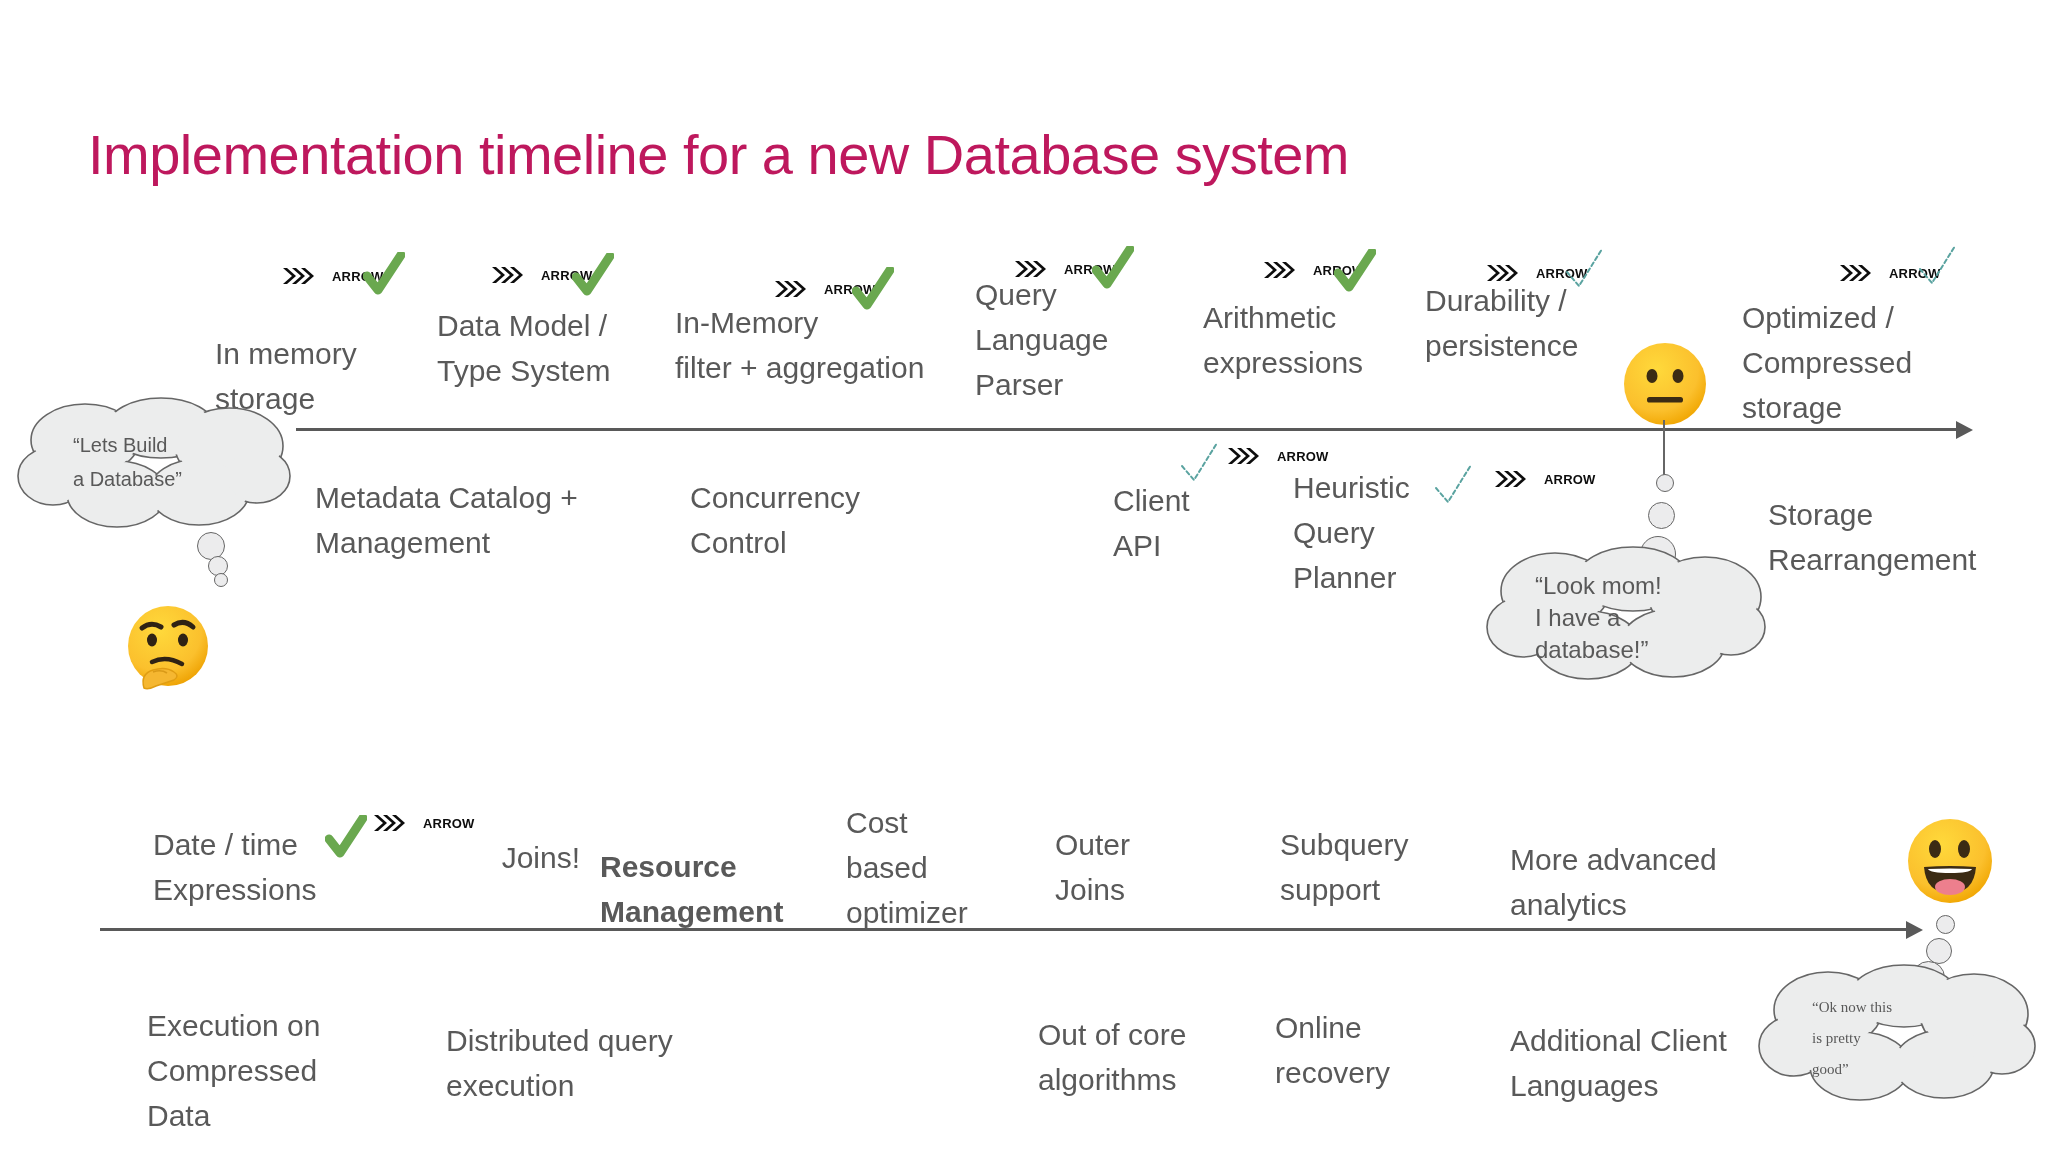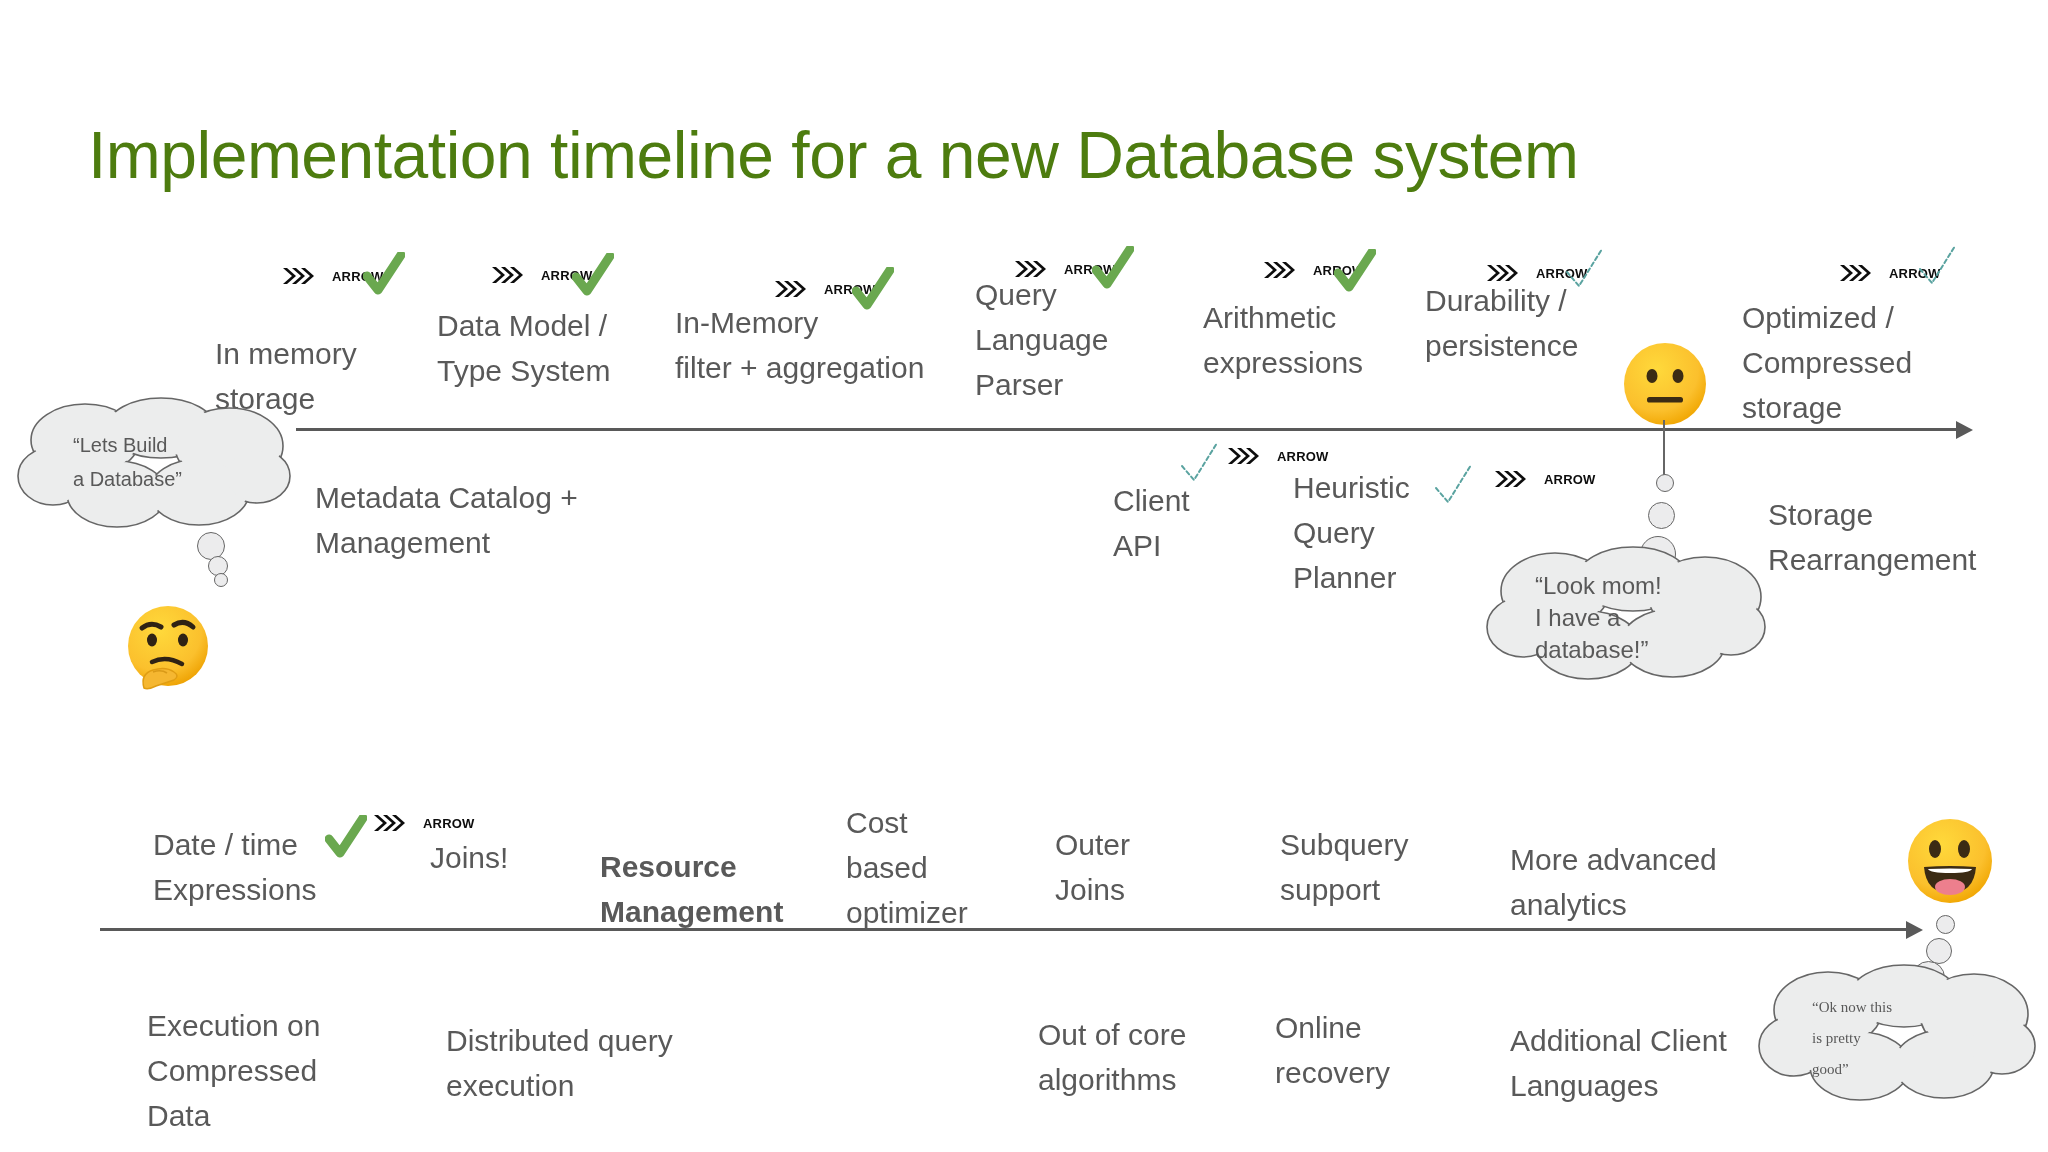--- a/index.html
+++ b/index.html
@@ -9,23 +9,23 @@
     font-family:"Liberation Sans","DejaVu Sans",sans-serif;
     overflow:hidden;
     position:relative;
   }
   .stage{position:absolute;left:0;top:0;width:2048px;height:1152px;}
 
   
   .title{
     position:absolute;
     left:88px; top:118px;
-    font-size:66px;
+    font-size:56px;
     line-height:74px;
-    color:#4d7c0f;
+    color:#be185d;
     font-weight:400;
     letter-spacing:-0.5px;
     white-space:nowrap;
   }
 
   
   .axis{position:absolute;height:3px;background:#595959;}
   .axis-head{
     position:absolute;
     width:0;height:0;
@@ -216,20 +216,22 @@
   </div>
   <div class="check" style="left:1916px; top:243px;">
     <svg width="44" height="46" viewBox="0 0 44 46">
         <path d="M4 26 L16 40 L39 3" fill="none" stroke="#5aa3a0" stroke-width="2" stroke-dasharray="4 3" stroke-linecap="round" stroke-linejoin="round"></path>
       </svg>
   </div>
 
   <div class="item" style="left:315px; top:475px; width:330px;">Metadata Catalog +
 Management</div>
 
+  <div class="item" style="left:690px; top:475px; width:230px;">Concurrency
+Control</div>
 
   <div class="item" style="left:1113px; top:478px; width:160px;">Client
 API</div>
   <div class="check" style="left:1178px; top:440px;">
     <svg width="44" height="46" viewBox="0 0 44 46">
         <path d="M4 26 L16 40 L39 3" fill="none" stroke="#5aa3a0" stroke-width="2" stroke-dasharray="4 3" stroke-linecap="round" stroke-linejoin="round"></path>
       </svg>
   </div>
   <div class="arrowicon" style="left:1228px; top:445px;">
     <svg width="48" height="20" viewBox="0 0 48 20" aria-hidden="true">
@@ -372,21 +374,21 @@
     <svg width="48" height="20" viewBox="0 0 48 20" aria-hidden="true">
       <g fill="#0d0d0d">
         <polygon points="0,2 9,10 0,18 4,18 13,10 4,2"></polygon>
         <polygon points="9,2 18,10 9,18 13,18 22,10 13,2"></polygon>
         <polygon points="18,2 27,10 18,18 22,18 31,10 22,2"></polygon>
       </g>
     </svg>
     <span class="txt">ARROW</span>
   </div>
 
-  <div class="item" style="left:430px; top:835px; width:150px;">Joins!</div>
+  <div class="item" style="left:430px; top:835px; width:150px;text-align:right;">Joins!</div>
 
   <div class="item" style="left:600px; top:844px; width:220px;font-weight:bold;">Resource
 Management</div>
 
   <div class="item" style="left:1055px; top:822px; width:170px;">Outer
 Joins</div>
 
   <div class="item" style="left:846px; top:800px; width:180px;">Cost
 based
 optimizer</div>

